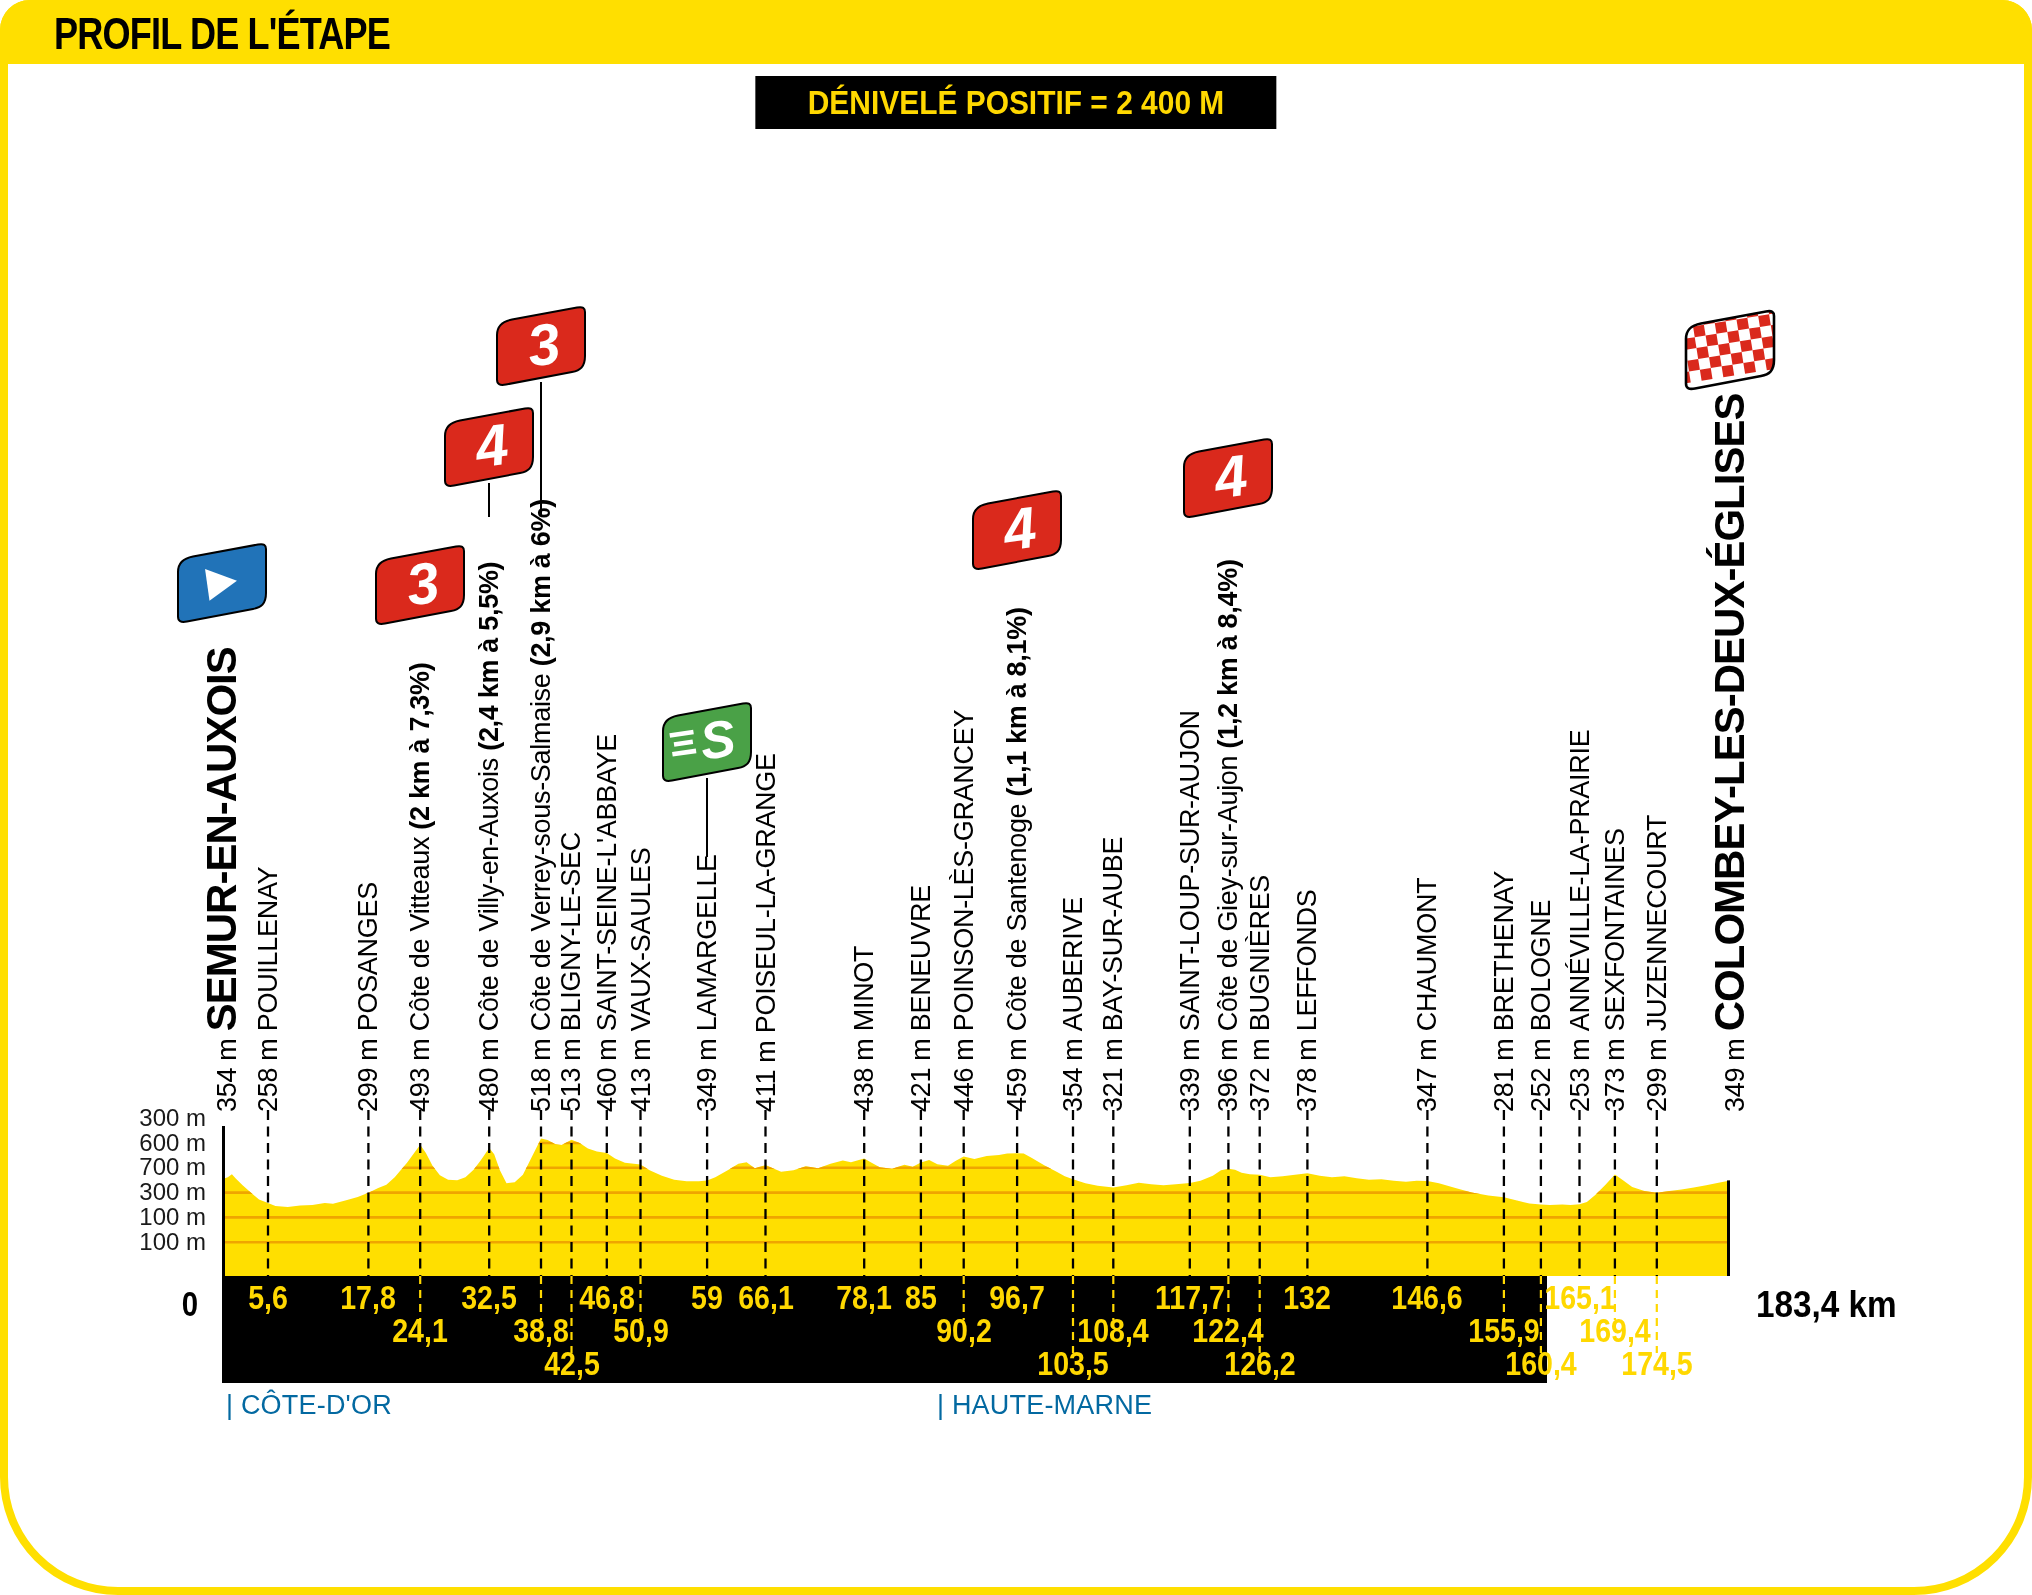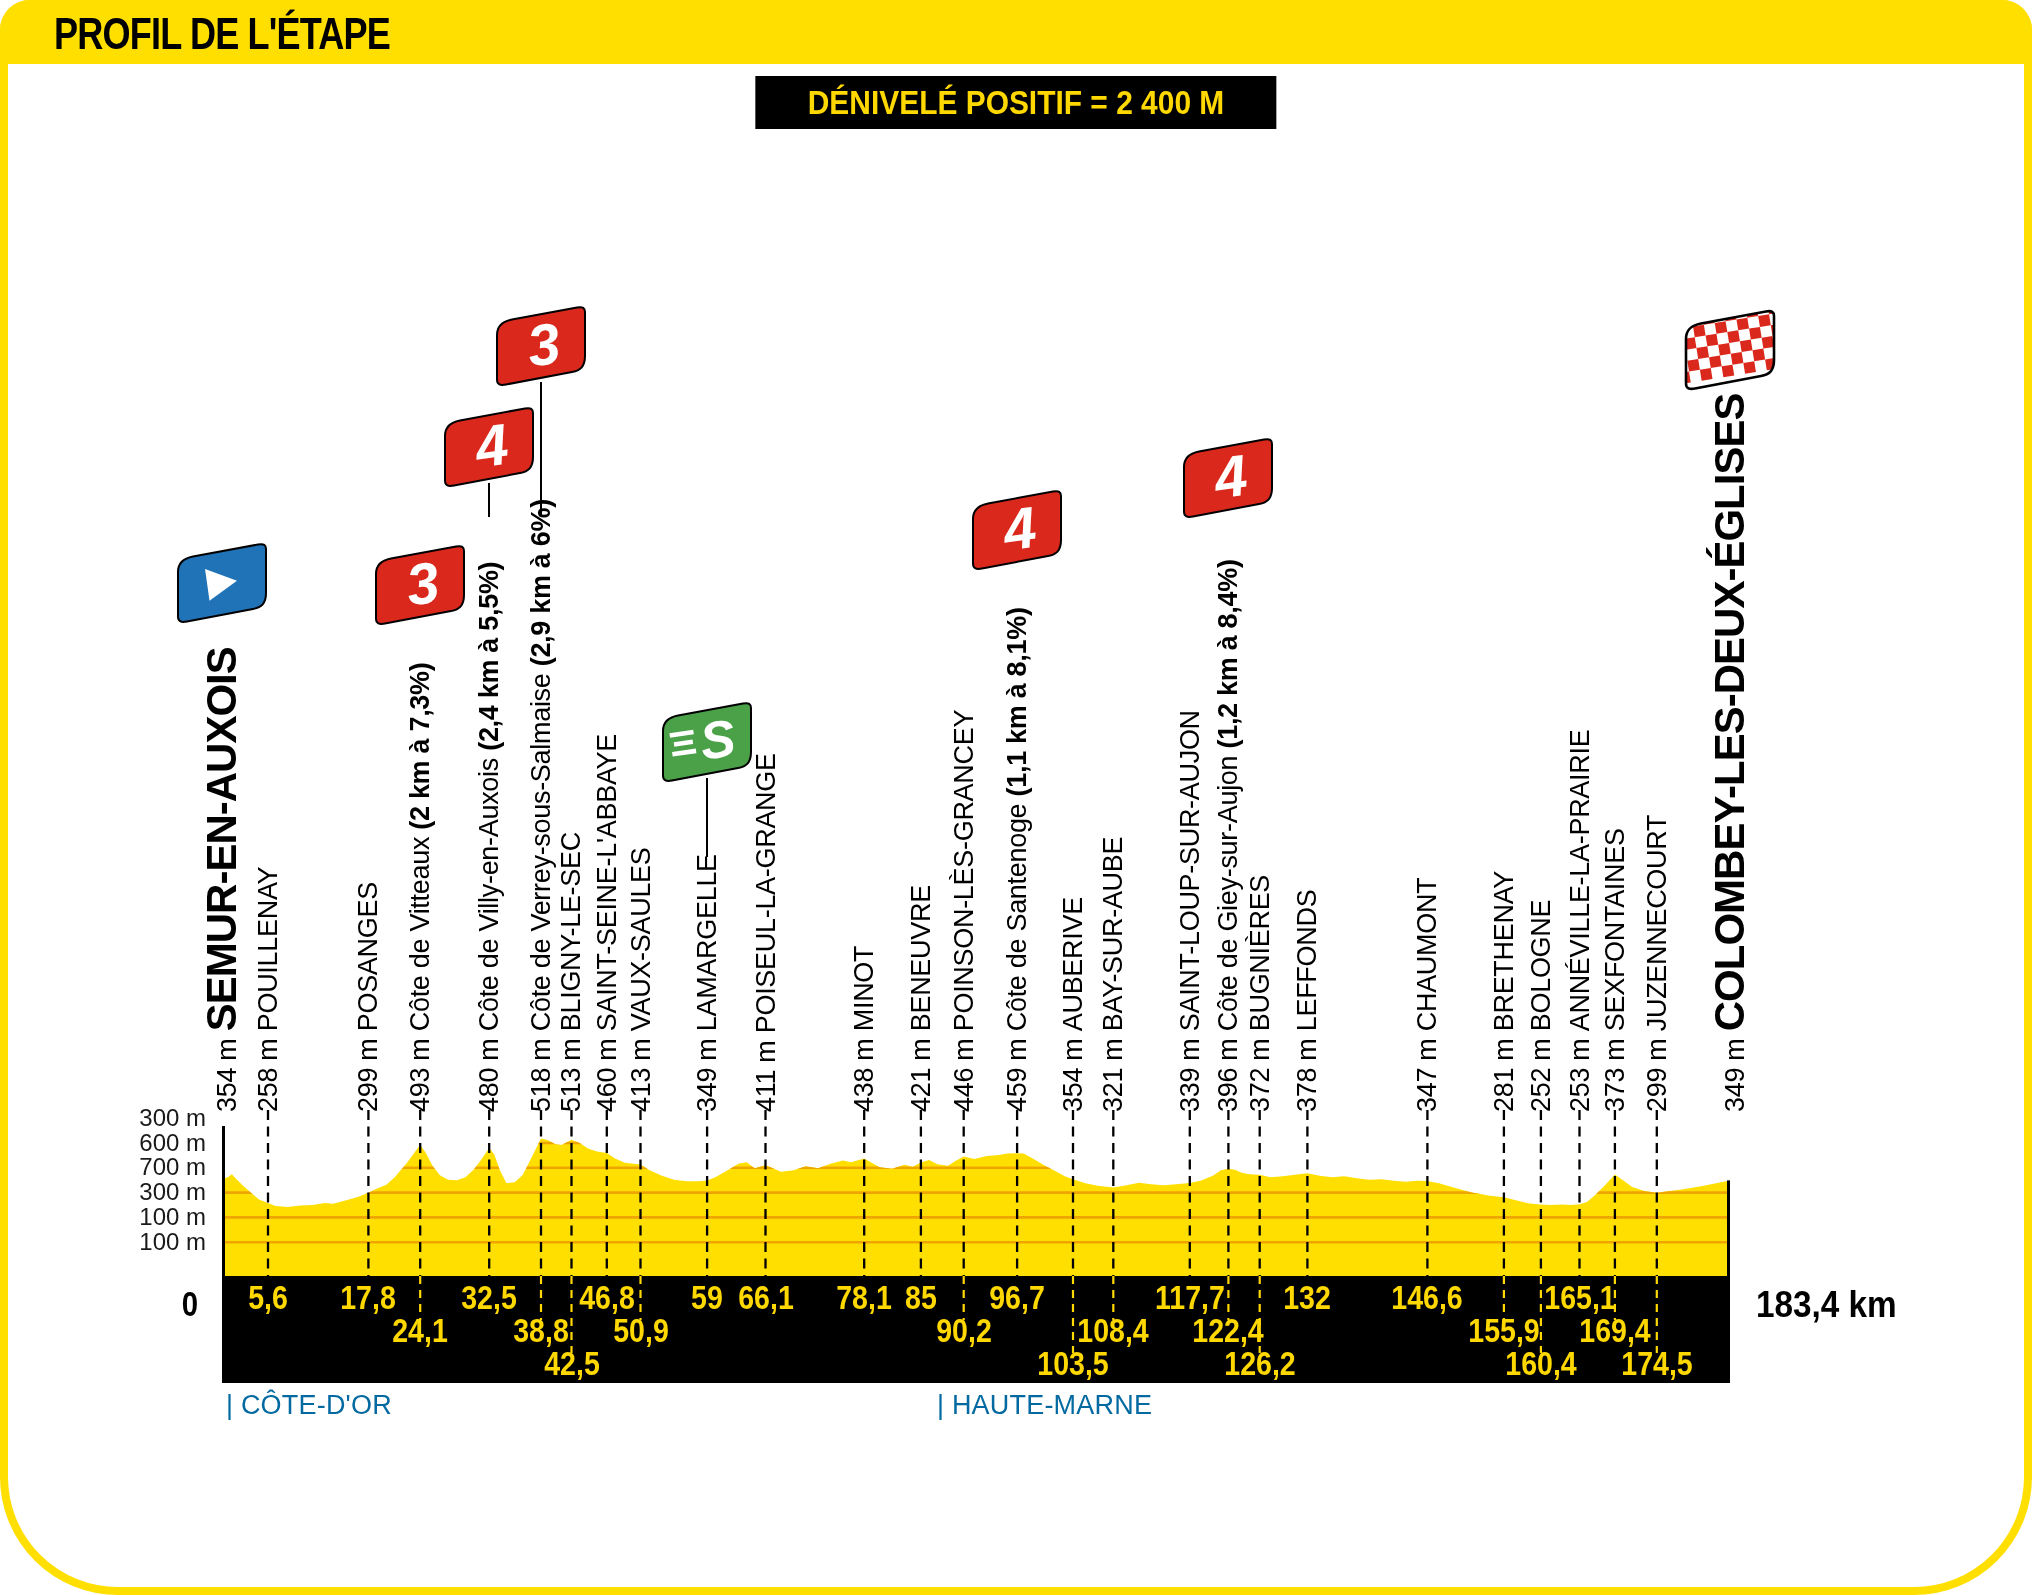--- a/index.html
+++ b/index.html
@@ -90,21 +90,21 @@
         <line x1="1085.4" y1="2" x2="1085.4" y2="168" stroke="#000" stroke-width="2.3" stroke-dasharray="10 6.5"></line>
         <line x1="1205.4" y1="2" x2="1205.4" y2="168" stroke="#000" stroke-width="2.3" stroke-dasharray="10 6.5"></line>
         <line x1="1281.9" y1="2" x2="1281.9" y2="168" stroke="#000" stroke-width="2.3" stroke-dasharray="10 6.5"></line>
         <line x1="1318.9" y1="2" x2="1318.9" y2="168" stroke="#000" stroke-width="2.3" stroke-dasharray="10 6.5"></line>
         <line x1="1357.5" y1="2" x2="1357.5" y2="168" stroke="#000" stroke-width="2.3" stroke-dasharray="10 6.5"></line>
         <line x1="1392.9" y1="2" x2="1392.9" y2="168" stroke="#000" stroke-width="2.3" stroke-dasharray="10 6.5"></line>
         <line x1="1434.8" y1="2" x2="1434.8" y2="168" stroke="#000" stroke-width="2.3" stroke-dasharray="10 6.5"></line>
       <line x1="1.5" y1="18" x2="1.5" y2="168" stroke="#000" stroke-width="3"></line>
       <line x1="1506.5" y1="72.4" x2="1506.5" y2="168" stroke="#000" stroke-width="3"></line>
     </svg>
-      <div class="band" style="left:222px;top:1276px;width:1508px;height:107px">
+      <div class="band" style="left:222px;top:1276px;width:1325px;height:107px">
         <svg width="1508" height="107" style="position:absolute;left:0;top:0">
           <line x1="198.2" y1="0" x2="198.2" y2="44" stroke="#ffd800" stroke-width="2.2" stroke-dasharray="8 6"></line>
           <line x1="319.0" y1="0" x2="319.0" y2="44" stroke="#ffd800" stroke-width="2.2" stroke-dasharray="8 6"></line>
           <line x1="349.5" y1="0" x2="349.5" y2="77" stroke="#ffd800" stroke-width="2.2" stroke-dasharray="8 6"></line>
           <line x1="418.5" y1="0" x2="418.5" y2="44" stroke="#ffd800" stroke-width="2.2" stroke-dasharray="8 6"></line>
           <line x1="741.7" y1="0" x2="741.7" y2="44" stroke="#ffd800" stroke-width="2.2" stroke-dasharray="8 6"></line>
           <line x1="851.0" y1="0" x2="851.0" y2="77" stroke="#ffd800" stroke-width="2.2" stroke-dasharray="8 6"></line>
           <line x1="891.3" y1="0" x2="891.3" y2="44" stroke="#ffd800" stroke-width="2.2" stroke-dasharray="8 6"></line>
           <line x1="1006.4" y1="0" x2="1006.4" y2="44" stroke="#ffd800" stroke-width="2.2" stroke-dasharray="8 6"></line>
           <line x1="1037.7" y1="0" x2="1037.7" y2="77" stroke="#ffd800" stroke-width="2.2" stroke-dasharray="8 6"></line>

